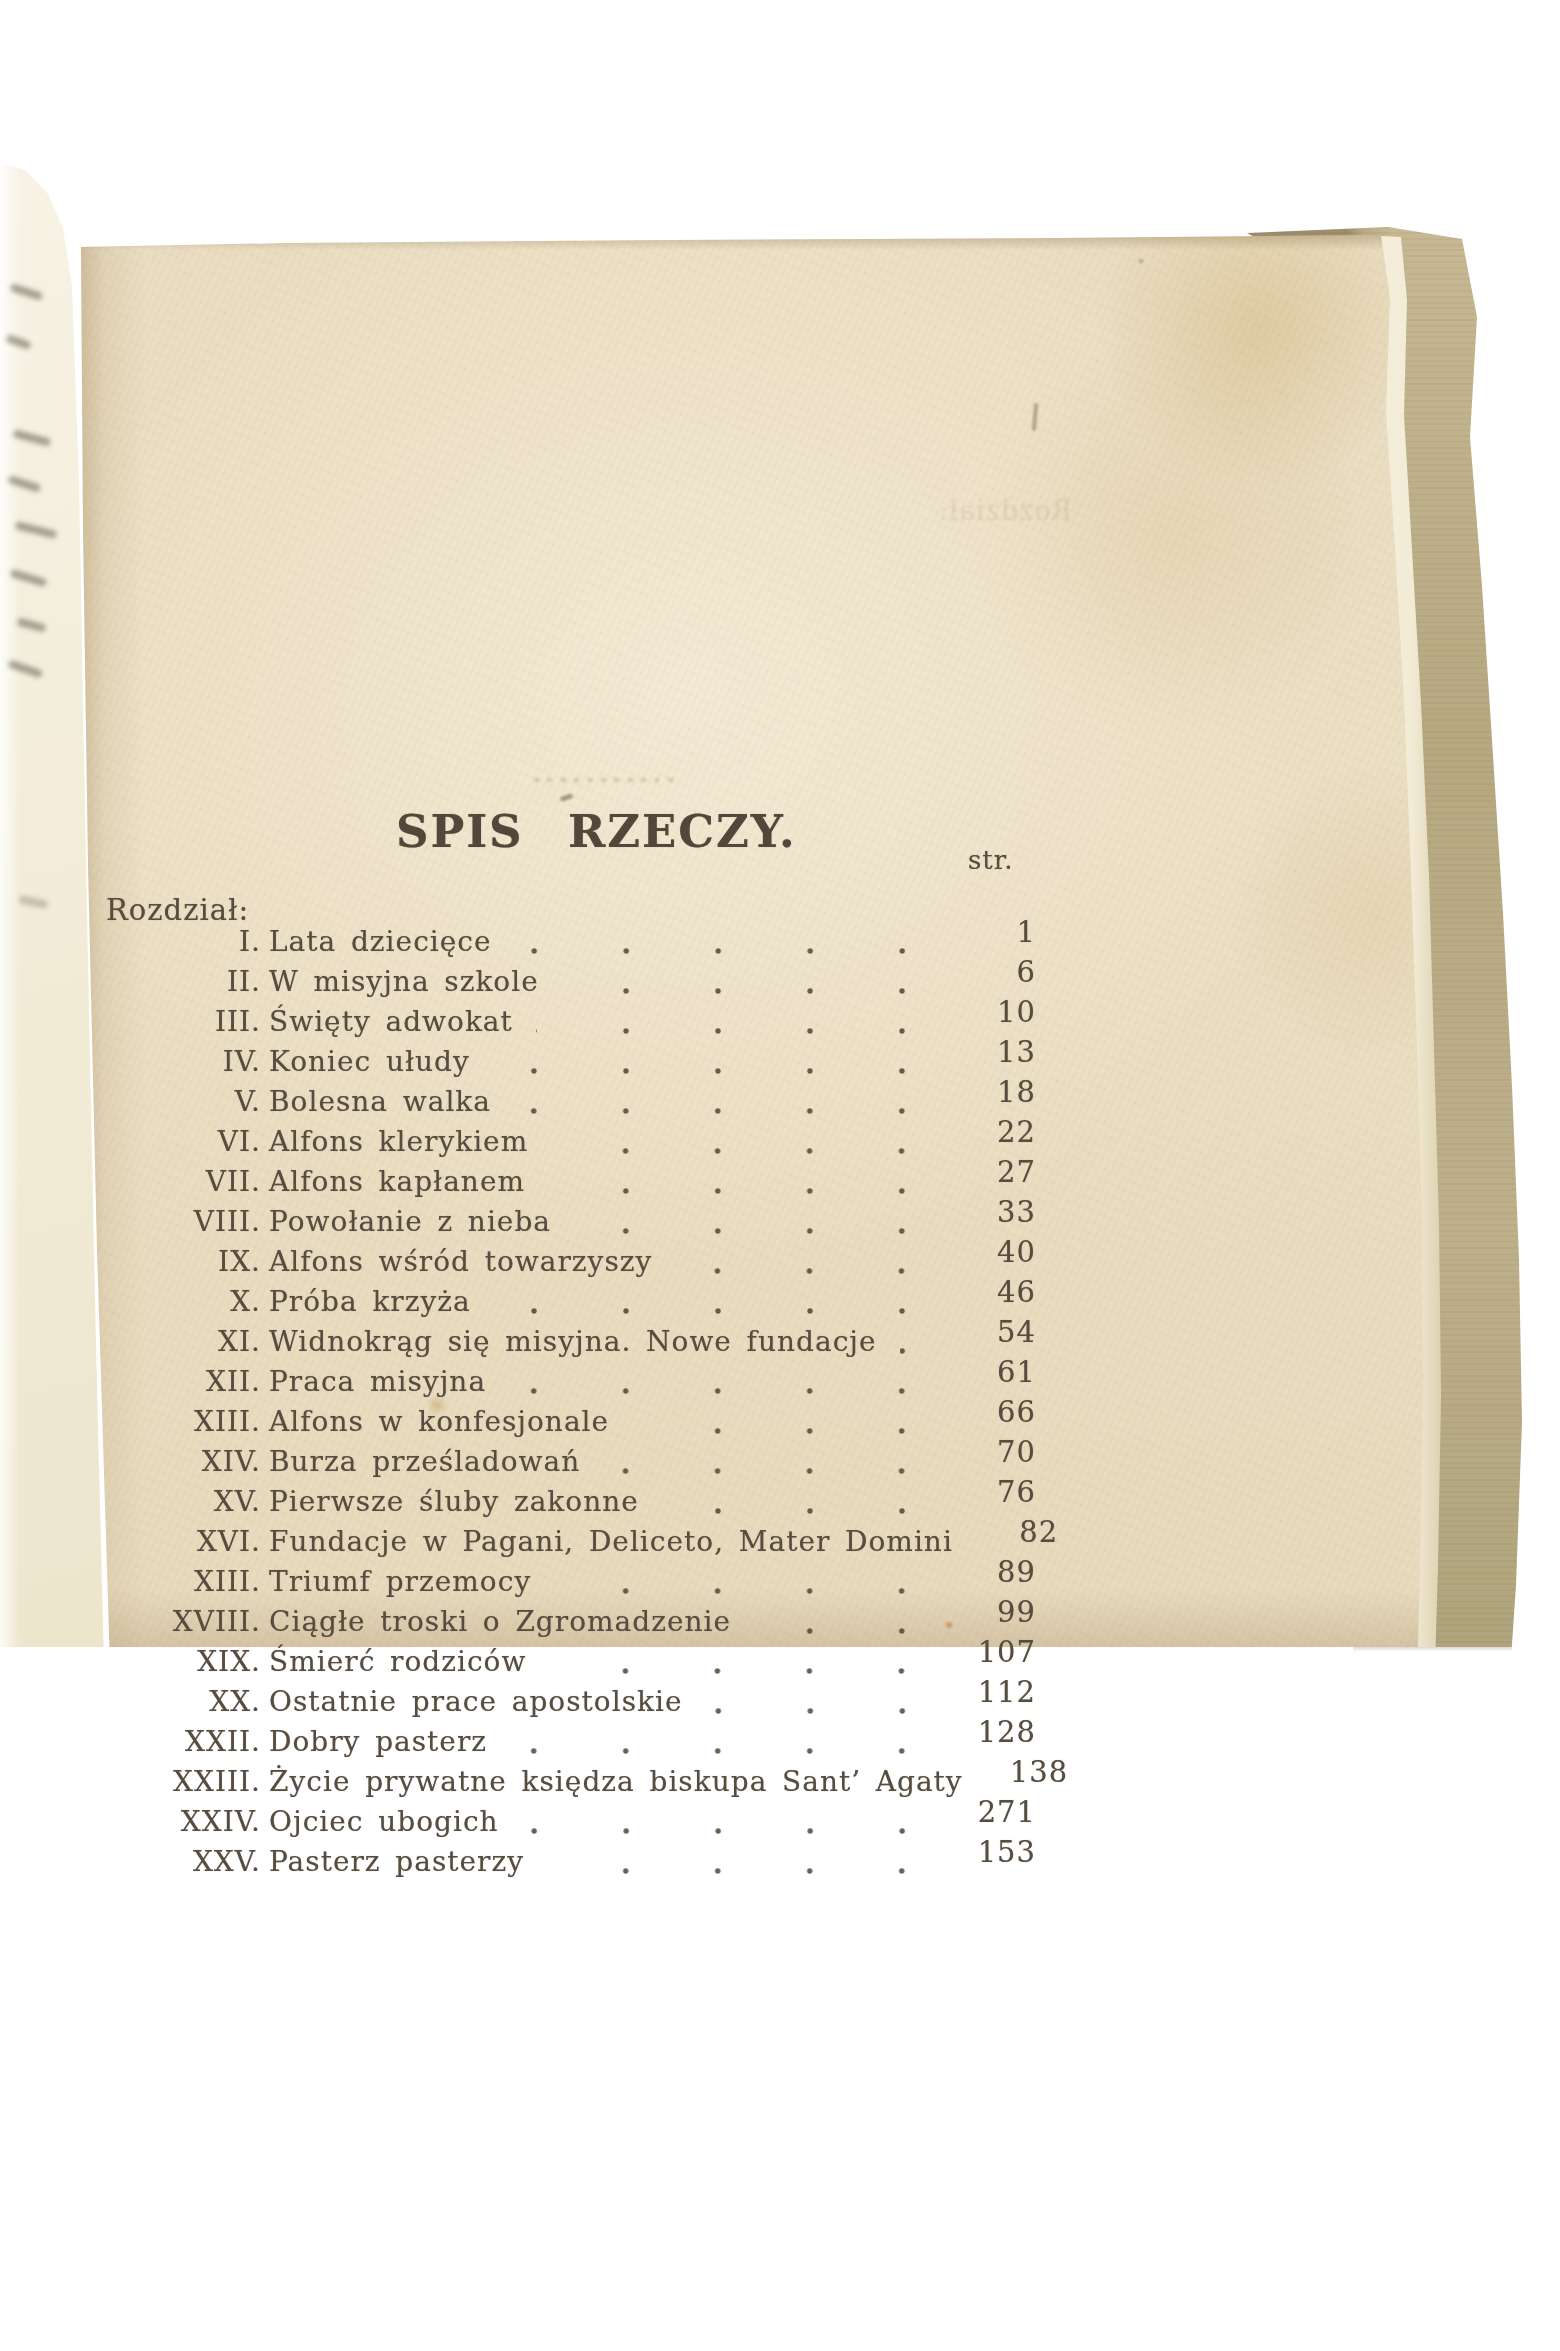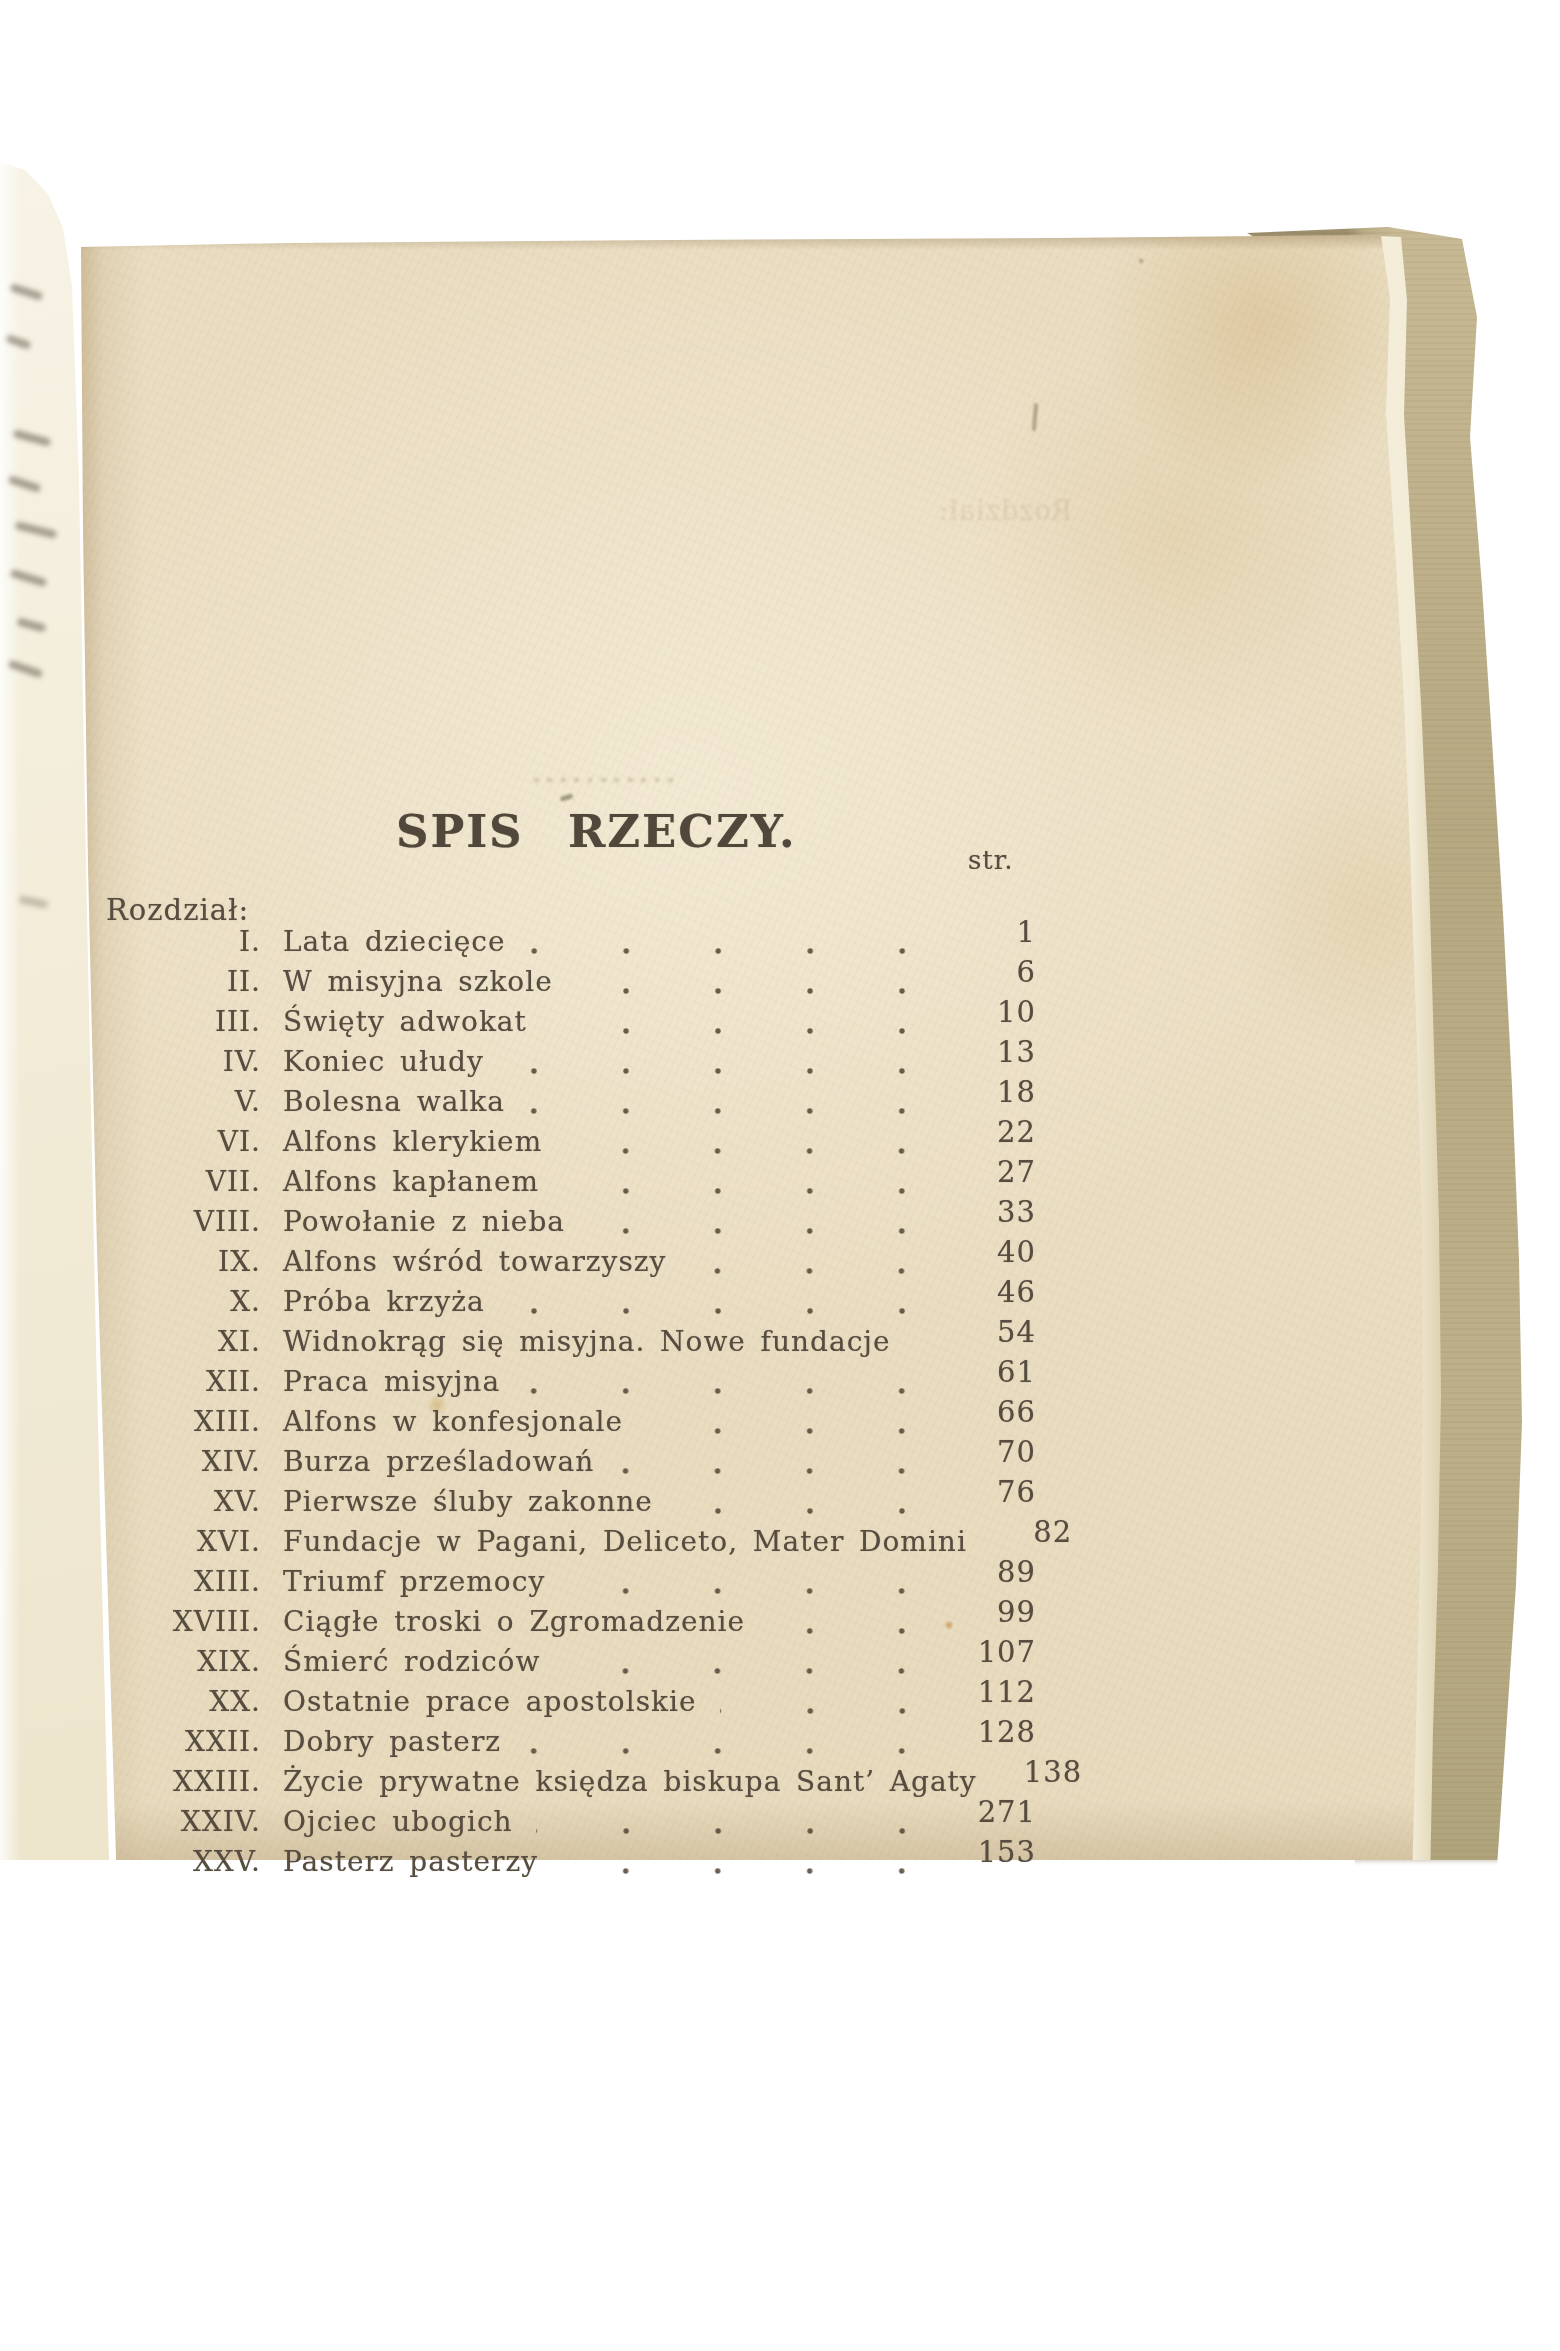--- a/index.html
+++ b/index.html
@@ -1,18 +1,18 @@
 <!DOCTYPE html>
 <html style="--paper: #eaddc1; --ink: #564c3f; --edge_tan: #bcae88; --edge_light: #f3ecd8; --sliver: #f2ecd9; --background: #ffffff;"><head>
 <meta charset="utf-8">
 <style>
   html,body{margin:0;padding:0;background:#ffffff;}
   body{width:1560px;height:2352px;overflow:hidden;
        font-family:"DejaVu Serif","Liberation Serif",serif;}
-  .stage{position:relative;width:1560px;height:1860px;background:#ffffff;}
+  .stage{position:relative;width:1560px;height:1647px;background:#ffffff;}
 
   
   .right-stack{position:absolute;inset:0;z-index:1;
     background:
       repeating-linear-gradient(180deg, rgba(80,65,35,0.05) 0 1.9px, rgba(0,0,0,0) 1.9px 5.8px),
       linear-gradient(90deg, rgba(90,75,45,0.38) 1347px, rgba(90,75,45,0.12) 1364px, rgba(0,0,0,0) 1393px),
       linear-gradient(180deg,#ccbf9a 0%, #b6a982 45%, #bdb08a 75%, #b0a47d 100%);
     clip-path:polygon(1247px 233px,1388px 227px,1462px 239px,1477px 317px,1470px 437px,
       1482px 586px,1492px 740px,1503px 913px,1512px 1086px,1519px 1259px,1522px 1422px,
       1516px 1585px,1505px 1748px,1494px 1912px,1483px 2056px,1470px 2166px,1456px 2208px,
@@ -87,21 +87,21 @@
   .str-label{position:absolute;left:968px;top:845px;width:69px;
     font-size:26px;letter-spacing:1px;z-index:5;}
   .stray-dash{position:absolute;left:1033px;top:403px;width:3.8px;height:28px;z-index:4;
     background:rgba(125,105,75,0.5);transform:rotate(5deg);filter:blur(1px);border-radius:1.9px;}
 
   .entries{position:absolute;left:144px;top:924px;width:892px;z-index:5;
     margin:0;padding:0;list-style:none;}
   .row{display:flex;align-items:baseline;height:40px;font-size:28px;
     letter-spacing:1px;word-spacing:4.8px;white-space:nowrap;}
   .num{flex:0 0 117px;text-align:right;}
-  .etitle{margin-left:22px;}
+  .etitle{margin-left:8px;}
   .leader{flex:1 1 auto;align-self:stretch;margin:0 13.4px 0 23px;min-width:0;
     background-image:radial-gradient(circle, rgba(80,68,52,0.85) 2.2px, rgba(80,68,52,0) 3.2px);
     background-size:92px 40px;background-position:right 5.8px top 6.7px;background-repeat:repeat-x;}
   .pg{flex:0 0 69px;text-align:right;font-size:29px;transform:translateY(-8.6px);}
 
   
   .bleed{position:absolute;left:548px;top:491px;width:524px;z-index:4;
     transform:scaleX(-1);opacity:0.14;color:#7c6644;filter:blur(1.1px);
     font-size:27px;line-height:40px;letter-spacing:1px;white-space:nowrap;
     -webkit-mask-image:linear-gradient(180deg,#000 0%,#000 40%,rgba(0,0,0,0.4) 75%,rgba(0,0,0,0.12) 100%);

